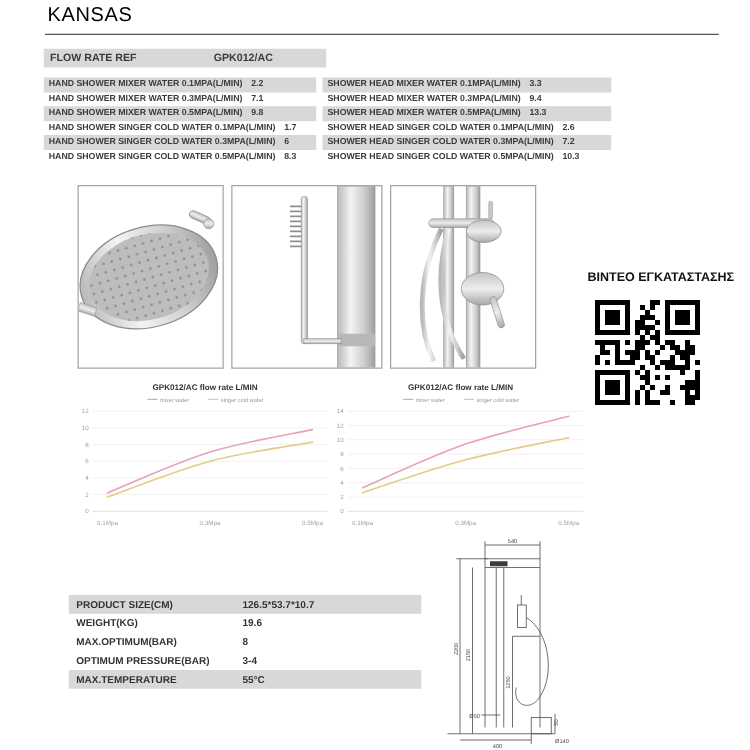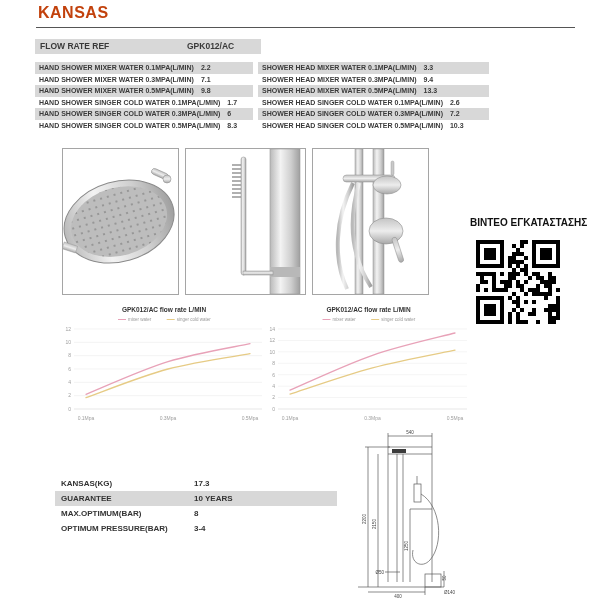--- a/index.html
+++ b/index.html
@@ -1,25 +1,25 @@
 <!DOCTYPE html>
 <html><head>
 <meta charset="utf-8">
 <style>
   html,body{margin:0;padding:0;background:#fff;}
   #page{position:relative;width:600px;height:600px;background:#fff;
         font-family:"Liberation Sans",sans-serif;color:#333;overflow:hidden;}
   .abs{position:absolute;}
   
-  #page-title{left:38px;top:4px;font-size:16px;font-weight:bold;color:#c2410c;letter-spacing:.5px;}
+  #page-title{left:38px;top:4px;font-size:16px;font-weight:normal;color:#000000;letter-spacing:.5px;}
   #title-rule{left:36px;top:27px;width:539px;height:0;border-top:1.5px solid #555;}
   
   #flow-header{left:35px;top:39px;width:226px;height:15px;background:#d8d8d8;}
   #flow-header .lbl{position:absolute;left:5px;top:2px;font-size:8.5px;font-weight:bold;color:#3a3a3a;}
-  #flow-header .code{position:absolute;left:152px;top:2px;font-size:8.5px;font-weight:bold;color:#3a3a3a;}
+  #flow-header .code{position:absolute;left:136px;top:2px;font-size:8.5px;font-weight:bold;color:#3a3a3a;}
   
   .flow-table{position:absolute;top:62px;}
   #flow-left{left:35px;width:218px;}
   #flow-right{left:258px;width:231px;}
   .frow{height:11.5px;line-height:11.5px;font-size:7px;font-weight:bold;color:#3a3a3a;
         white-space:nowrap;padding-left:4px;box-sizing:border-box;}
   .frow.alt{background:#d8d8d8;}
   .fvalue{margin-left:7px;}
   
   .imgbox{position:absolute;top:148px;height:147px;border:1px solid #a5a5a5;background:#fff;box-sizing:border-box;}
@@ -363,38 +363,41 @@
       <text x="13" y="27.8" text-anchor="end" class="ca">14</text>
       <text x="28" y="117" text-anchor="middle" class="ca">0.1Mpa</text>
       <text x="110.49999999999999" y="117" text-anchor="middle" class="ca">0.3Mpa</text>
       <text x="193" y="117" text-anchor="middle" class="ca">0.5Mpa</text>
       <path d="M28,87.14285714285714C41.75,81.33333333333333,82.99999999999999,61.8095238095238,110.49999999999999,52.28571428571428C138,42.76190476190475,179.25,33.714285714285715,193,30" fill="none" stroke="#e8a2b8" stroke-width="1.3" stroke-linecap="round"></path>
       <path d="M28,91.14285714285714C41.75,86.76190476190476,82.99999999999999,72.19047619047619,110.49999999999999,64.85714285714286C138,57.523809523809526,179.25,50.095238095238095,193,47.14285714285714" fill="none" stroke="#e6cb85" stroke-width="1.3" stroke-linecap="round"></path>
     </svg>
 
   <div id="spec-table">
 
+      <div class="srow row alt">
+        <span class="slabel">PRODUCT SIZE(CM)</span><span class="svalue">126.5*53.7*10.7</span>
+      </div>
 
       <div class="srow row">
-        <span class="slabel">KANSAS(KG)</span><span class="svalue">17.3</span>
-      </div>
-
-      <div class="srow row alt">
-        <span class="slabel">GUARANTEE</span><span class="svalue">10 YEARS</span>
-      </div>
+        <span class="slabel">WEIGHT(KG)</span><span class="svalue">19.6</span>
+      </div>
+
 
       <div class="srow row">
         <span class="slabel">MAX.OPTIMUM(BAR)</span><span class="svalue">8</span>
       </div>
 
 
       <div class="srow row">
         <span class="slabel">OPTIMUM PRESSURE(BAR)</span><span class="svalue">3-4</span>
       </div>
 
+      <div class="srow row alt">
+        <span class="slabel">MAX.TEMPERATURE</span><span class="svalue">55°C</span>
+      </div>
 
     </div>
 
   <svg class="abs" id="tech-drawing" width="145" height="176" viewBox="0 0 145 176">
 
     <line class="dw" x1="48" y1="12" x2="92" y2="12"></line>
     <line class="dw" x1="48" y1="9" x2="48" y2="23"></line>
     <line class="dw" x1="92" y1="9" x2="92" y2="30"></line>
     <text class="dt" x="70" y="10" text-anchor="middle">540</text>
 

